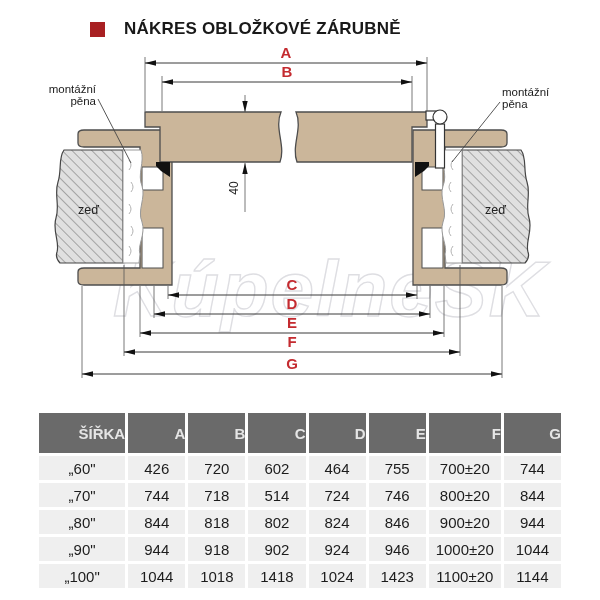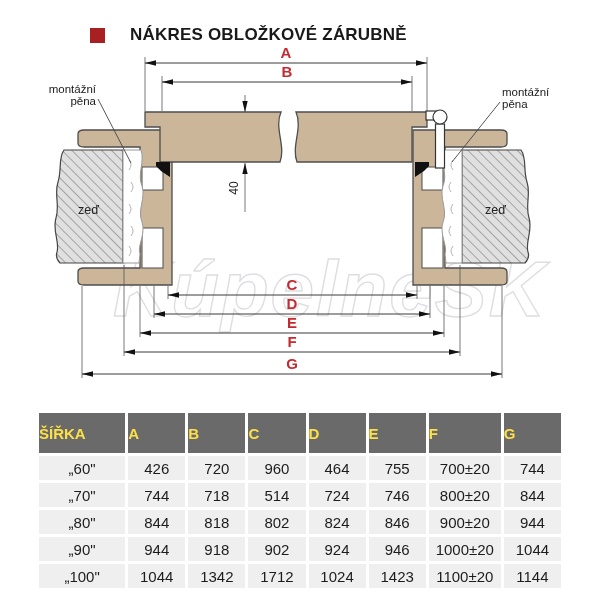--- a/index.html
+++ b/index.html
@@ -1,40 +1,40 @@
 <!DOCTYPE html>
 <html><head>
 <meta charset="utf-8">
 <style>
   html,body{margin:0;padding:0;background:#fff;}
   .page{position:relative;width:600px;height:600px;background:#fff;overflow:hidden;
         font-family:"Liberation Sans",sans-serif;}
   .title-row{position:absolute;top:9px;left:90px;display:flex;align-items:center;}
   .bullet{width:15px;height:15px;background:#a82022;display:inline-block;margin-right:9px;}
-  .page-title{font-size:17px;font-weight:800;color:#191919;letter-spacing:.2px;margin:16px;
+  .page-title{font-size:17px;font-weight:800;color:#191919;letter-spacing:.2px;margin:10px;
               font-family:"Liberation Sans",sans-serif;}
   svg{position:absolute;left:0;top:40px;}
   .dimline{stroke:#3a3a3a;stroke-width:1;}
   .extline{stroke:#555;stroke-width:.8;}
   .arrow{fill:#111;}
   .dimletter{fill:#c42b30;font-size:15px;font-weight:bold;text-anchor:middle;}
   .anno{fill:#1a1a1a;font-size:11.5px;}
   .leader{stroke:#444;stroke-width:.9;fill:none;}
   .tan{fill:#cbb69a;stroke:#4d4d4d;stroke-width:1.3;}
   .notch{fill:#fff;stroke:#4d4d4d;stroke-width:1;}
   .foam{fill:#fff;stroke:#999;stroke-width:1;}
   .foamtex{stroke:#b3b3b3;stroke-width:1;fill:none;}
   .wall{fill:url(#hatch);stroke:#444;stroke-width:1.2;}
   .hinge{fill:#fff;stroke:#333;stroke-width:1.2;}
   .watermark{fill:none;stroke:#d9d9de;stroke-width:1.4;font-size:78px;font-weight:bold;
              font-style:italic;letter-spacing:2px;text-anchor:middle;opacity:.85;}
   table.sizes{position:absolute;left:36px;top:410px;width:528px;border-collapse:separate;
               border-spacing:3px;table-layout:fixed;}
-  table.sizes th{background:#6a6a6a;color:#fde047;font-weight:bold;font-size:15px;height:40px;
-                 text-align:left;padding:0;}
+  table.sizes th{background:#6a6a6a;color:#e5e5e5;font-weight:bold;font-size:15px;height:40px;
+                 text-align:right;padding:0;}
   table.sizes td{background:#efefef;color:#1c1c1c;font-size:15px;height:24px;
                  text-align:center;padding:0 2px;}
   col.c-w{width:86px;} col.c-n{width:57px;} col.c-f{width:72px;}
 </style>
 </head>
 <body>
 
 <div class="page">
 
   <div class="title-row">
@@ -195,21 +195,21 @@
         <th>E</th>
         <th>F</th>
         <th>G</th>
       </tr>
     </thead>
     <tbody>
       <tr>
         <td>„60"</td>
         <td>426</td>
         <td>720</td>
-        <td>960</td>
+        <td>602</td>
         <td>464</td>
         <td>755</td>
         <td>700±20</td>
         <td>744</td>
       </tr>
       <tr>
         <td>„70"</td>
         <td>744</td>
         <td>718</td>
         <td>514</td>
@@ -234,22 +234,22 @@
         <td>918</td>
         <td>902</td>
         <td>924</td>
         <td>946</td>
         <td>1000±20</td>
         <td>1044</td>
       </tr>
       <tr>
         <td>„100"</td>
         <td>1044</td>
-        <td>1342</td>
-        <td>1712</td>
+        <td>1018</td>
+        <td>1418</td>
         <td>1024</td>
         <td>1423</td>
         <td>1100±20</td>
         <td>1144</td>
       </tr>
     </tbody>
   </table>
 
 </div>
 

